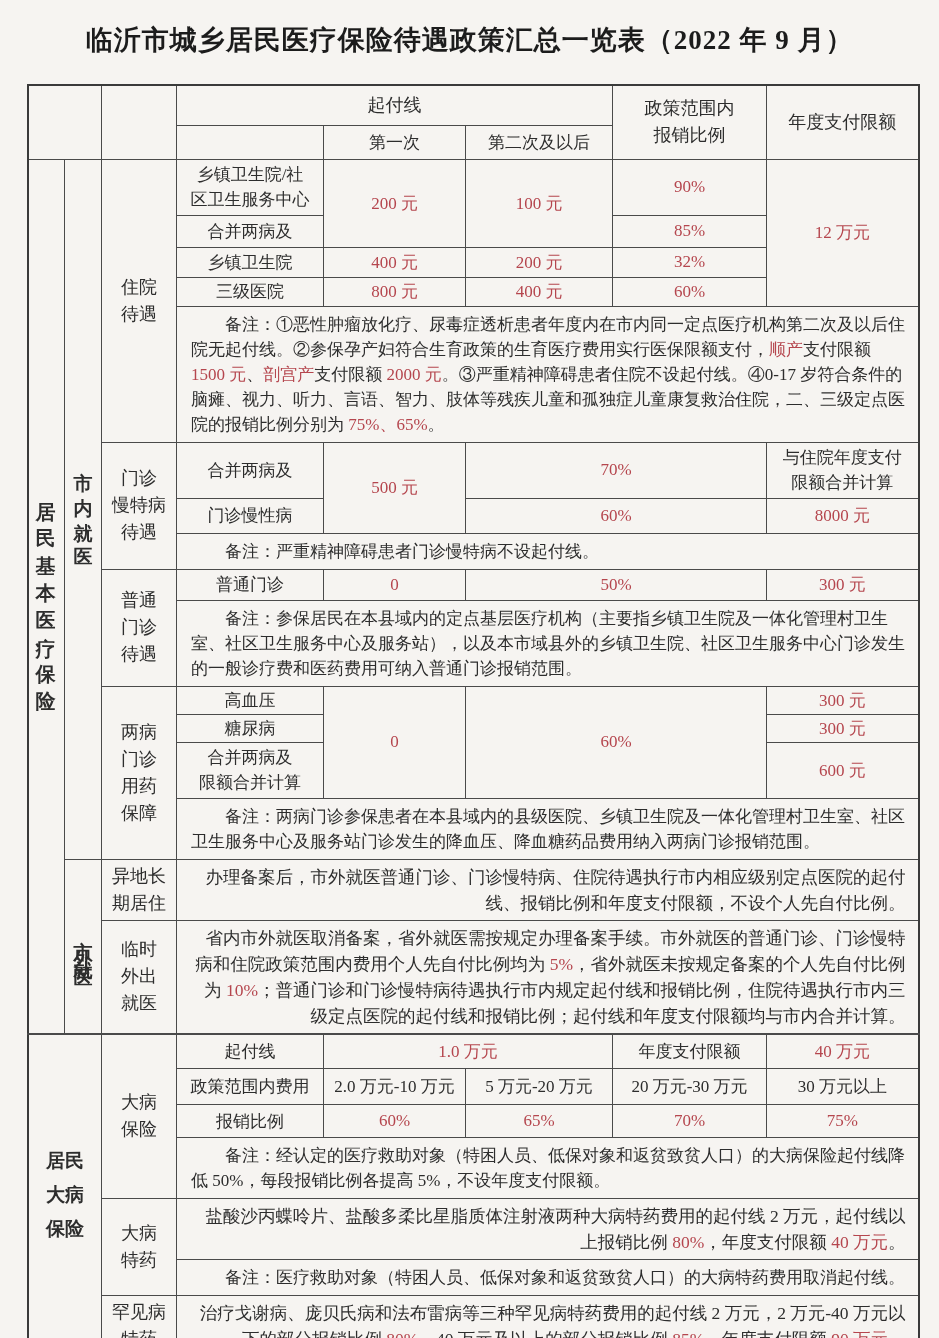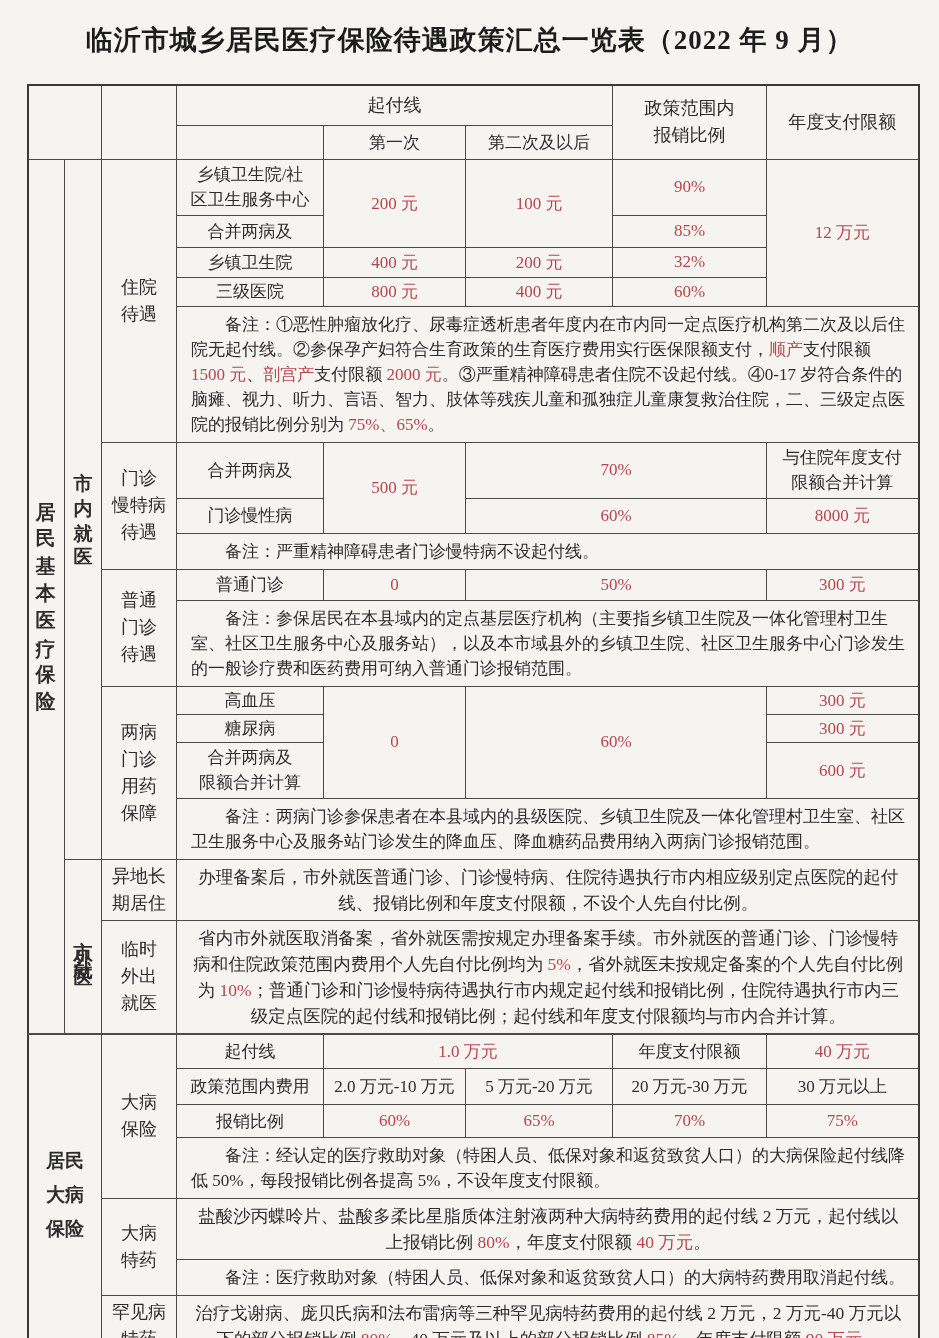--- a/index.html
+++ b/index.html
@@ -37,21 +37,21 @@
   .lbl{font-size:18px;}
   .blbl{font-size:19px;font-weight:bold;line-height:1.8;}
   .note{
     text-align:left;
     text-indent:2em;
     padding:5px 12px 5px 14px;
     line-height:25px;
     font-size:17px;
   }
   .ltext{
-    text-align:center;
+    text-align:right;
     padding:4px 12px 4px 14px;
     line-height:26px;
     font-size:17.5px;
   }
   .vert{
     writing-mode:vertical-lr;
     text-orientation:upright;
     display:inline-block;
     font-weight:bold;
     font-size:20px;

